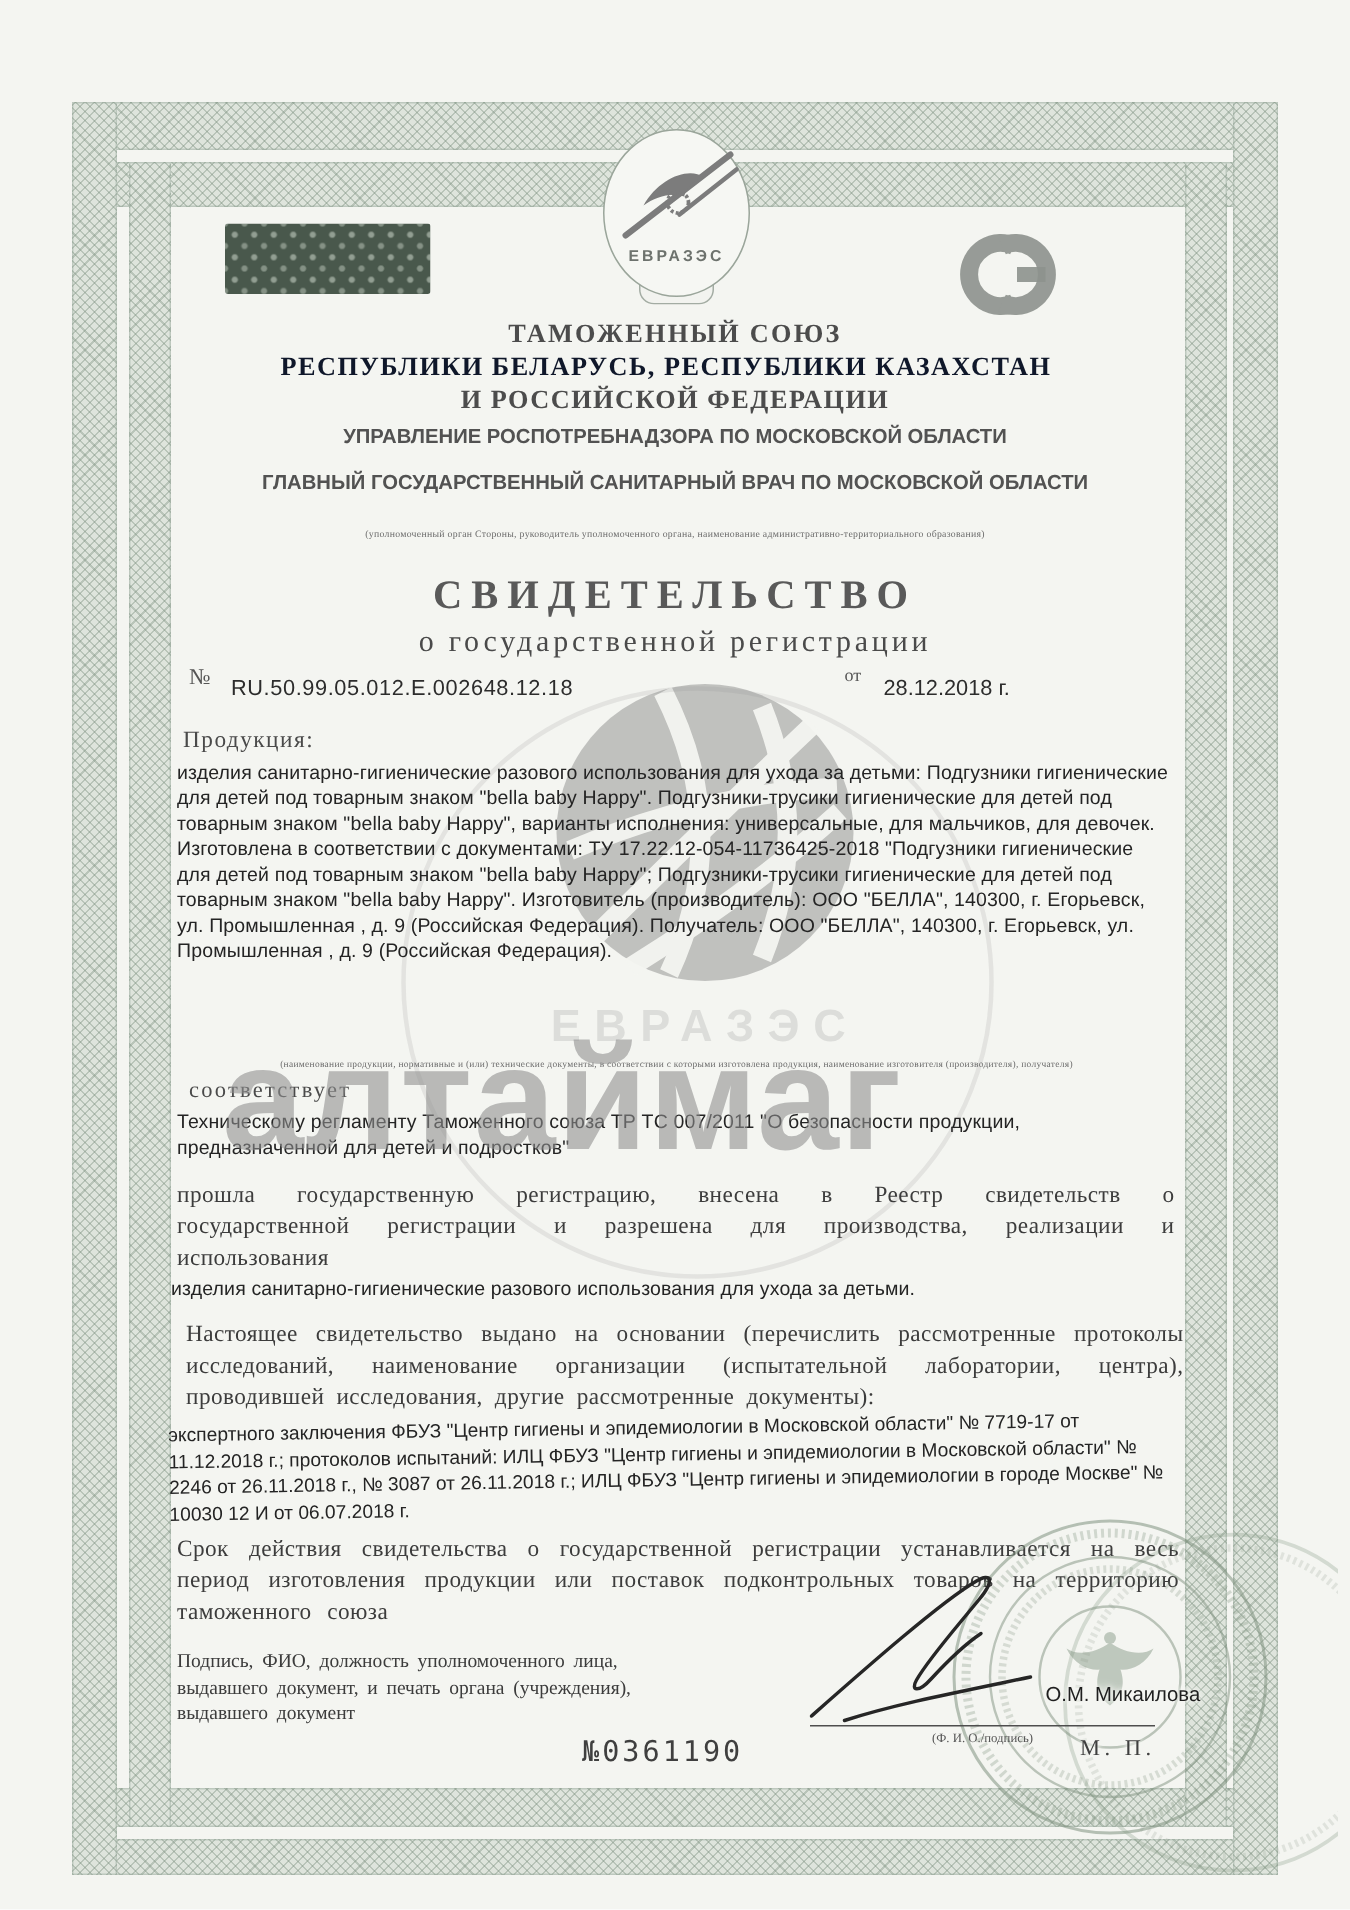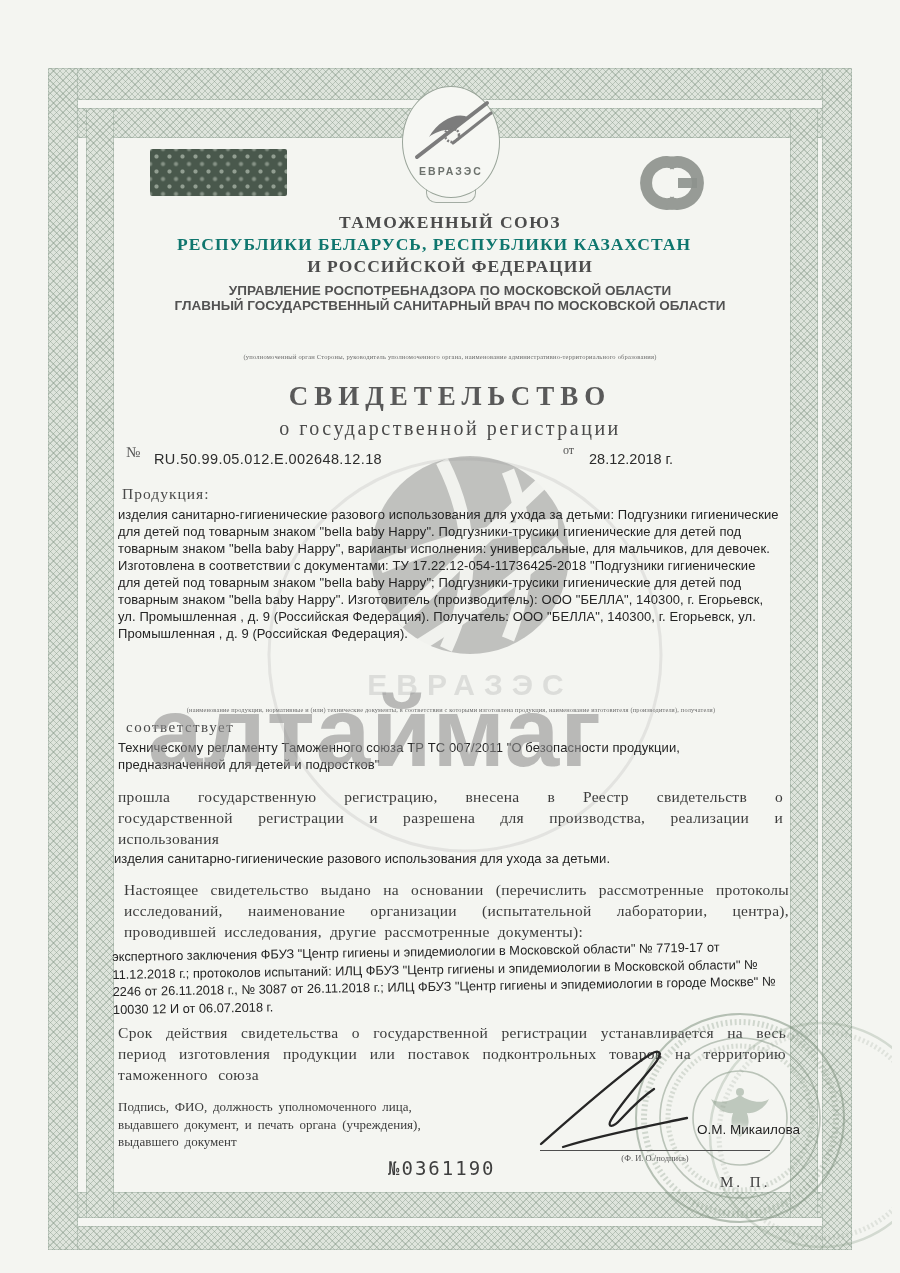--- a/index.html
+++ b/index.html
@@ -80,24 +80,24 @@
   <svg class="abs" style="left:634px;top:155px;z-index:6;" width="74" height="56" viewBox="0 0 74 56">
     <g stroke="#8d928d" stroke-width="12" fill="none" opacity="0.9">
       <path d="M42,9 A21,21 0 1 0 42,47"></path>
       <path d="M34,9 A21,21 0 1 1 34,47"></path>
     </g>
     <rect x="40" y="23" width="23" height="10" fill="#8d928d" opacity="0.9"></rect>
     <rect x="30" y="20" width="14" height="16" fill="#f4f5f1"></rect>
   </svg>
 
   <div class="txt serif center" style="left:110px;top:212px;width:680px;font-size:17.5px;font-weight:bold;letter-spacing:1.5px;color:#4c4c4c;">ТАМОЖЕННЫЙ СОЮЗ</div>
-  <div class="txt serif center" style="left:94px;top:234px;width:680px;font-size:17.5px;font-weight:bold;letter-spacing:1px;color:#0f766e;">РЕСПУБЛИКИ БЕЛАРУСЬ, РЕСПУБЛИКИ КАЗАХСТАН</div>
+  <div class="txt serif center" style="left:104px;top:234px;width:680px;font-size:17.5px;font-weight:bold;letter-spacing:1px;color:#0f172a;">РЕСПУБЛИКИ БЕЛАРУСЬ, РЕСПУБЛИКИ КАЗАХСТАН</div>
   <div class="txt sans center" style="left:110px;top:283px;width:680px;font-size:13.5px;font-weight:bold;color:#525252;">УПРАВЛЕНИЕ РОСПОТРЕБНАДЗОРА ПО МОСКОВСКОЙ ОБЛАСТИ</div>
   <div class="txt serif center" style="left:110px;top:256px;width:680px;font-size:17.5px;font-weight:bold;letter-spacing:1px;color:#4c4c4c;">И РОССИЙСКОЙ ФЕДЕРАЦИИ</div>
-  <div class="txt sans center" style="left:110px;top:298px;width:680px;font-size:13.5px;font-weight:bold;color:#525252;">ГЛАВНЫЙ ГОСУДАРСТВЕННЫЙ САНИТАРНЫЙ ВРАЧ ПО МОСКОВСКОЙ ОБЛАСТИ</div>
+  <div class="txt sans center" style="left:110px;top:314px;width:680px;font-size:13.5px;font-weight:bold;color:#525252;">ГЛАВНЫЙ ГОСУДАРСТВЕННЫЙ САНИТАРНЫЙ ВРАЧ ПО МОСКОВСКОЙ ОБЛАСТИ</div>
   <div class="txt serif center capt" style="left:110px;top:353px;width:680px;">(уполномоченный орган Стороны, руководитель уполномоченного органа, наименование административно-территориального образования)</div>
 
   <div class="txt serif center" style="left:110px;top:381px;width:680px;font-size:27px;font-weight:bold;letter-spacing:6px;color:#595959;">СВИДЕТЕЛЬСТВО</div>
   <div class="txt serif center" style="left:110px;top:417px;width:680px;font-size:20px;letter-spacing:2.5px;color:#4a4a4a;">о государственной регистрации</div>
 
   <div class="txt serif" style="left:126px;top:444px;font-size:15px;color:#555;">№</div>
   <div class="txt sans" style="left:154px;top:451px;font-size:14.5px;color:#2c2c2c;letter-spacing:.4px;">RU.50.99.05.012.Е.002648.12.18</div>
   <div class="txt serif" style="left:563px;top:443px;font-size:12px;color:#555;">от</div>
   <div class="txt sans" style="left:589px;top:451px;font-size:14.5px;color:#2c2c2c;">28.12.2018 г.</div>
 
@@ -120,21 +120,21 @@
 
   <svg class="abs" style="left:535px;top:1048px;z-index:32;" width="165" height="108" viewBox="0 0 165 108">
     <g stroke="#262626" stroke-width="2.3" fill="none" stroke-linecap="round">
       <path d="M6,96 C40,66 92,20 116,6 C126,0 128,6 118,18 C100,40 84,58 76,72 C72,79 77,81 86,71 C98,58 110,47 119,41"></path>
       <path d="M28,99 C62,88 104,80 152,70"></path>
     </g>
   </svg>
   <div class="abs" style="left:540px;top:1150px;width:230px;border-top:1.5px solid #4e4e4e;z-index:31;"></div>
   <div class="txt serif center" style="left:540px;top:1153px;width:230px;font-size:8.5px;color:#555;z-index:31;">(Ф. И. О./подпись)</div>
   <div class="txt sans halo" style="left:697px;top:1122px;font-size:13.5px;color:#1f1f1f;z-index:33;">О.М. Микаилова</div>
-  <div class="txt serif halo" style="left:720px;top:1158px;font-size:15px;letter-spacing:3px;color:#3f3f3f;z-index:33;margin-top:16px;">М. П.</div>
+  <div class="txt serif halo" style="left:720px;top:1158px;font-size:15px;letter-spacing:3px;color:#3f3f3f;z-index:33;">М. П.</div>
 
   <svg class="abs" style="left:612px;top:1000px;z-index:30;" width="280" height="250" viewBox="0 0 280 250">
     <g fill="none" stroke="#7f927f">
       <circle cx="128" cy="118" r="104" stroke-width="2" opacity="0.55"></circle>
       <circle cx="128" cy="118" r="96" stroke-width="6" opacity="0.30" stroke-dasharray="2 2.6"></circle>
       <circle cx="128" cy="118" r="80" stroke-width="1.6" opacity="0.5"></circle>
       <circle cx="128" cy="118" r="72" stroke-width="5" opacity="0.26" stroke-dasharray="2 2.4"></circle>
       <circle cx="128" cy="118" r="47" stroke-width="1.6" opacity="0.5"></circle>
       <circle cx="210" cy="135" r="112" stroke-width="2.5" opacity="0.28"></circle>
       <circle cx="210" cy="135" r="103" stroke-width="5" opacity="0.18" stroke-dasharray="2 2.5"></circle>

